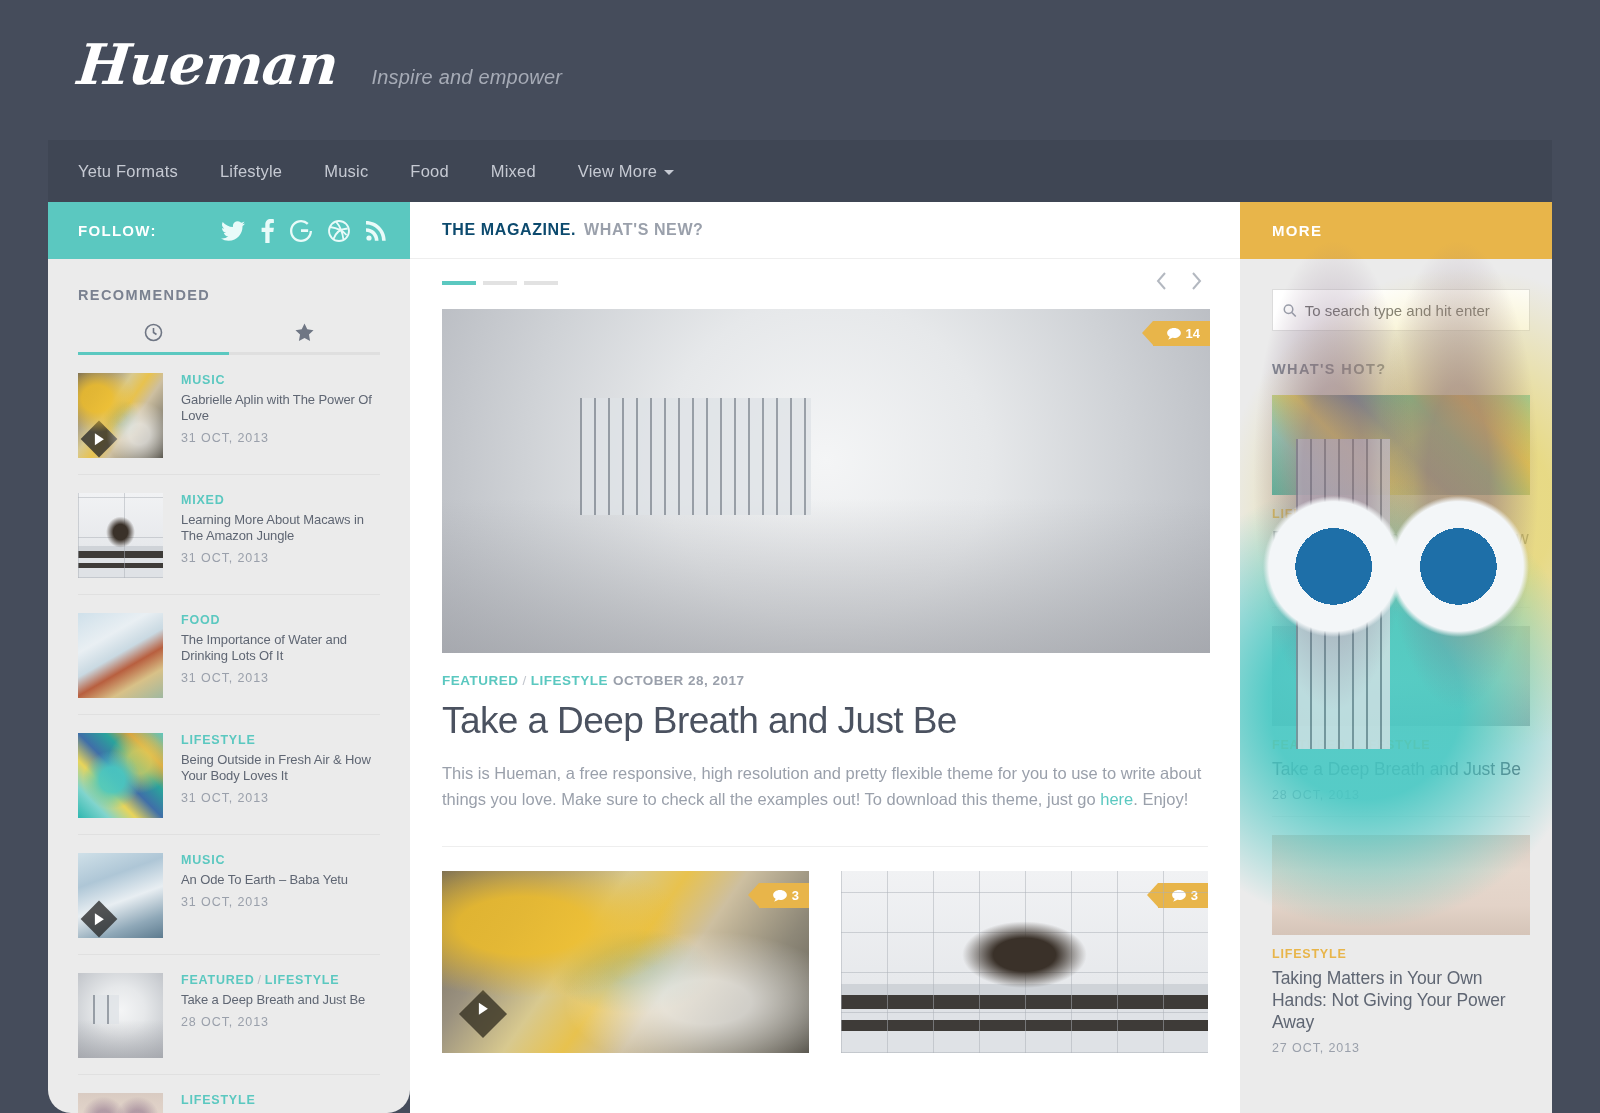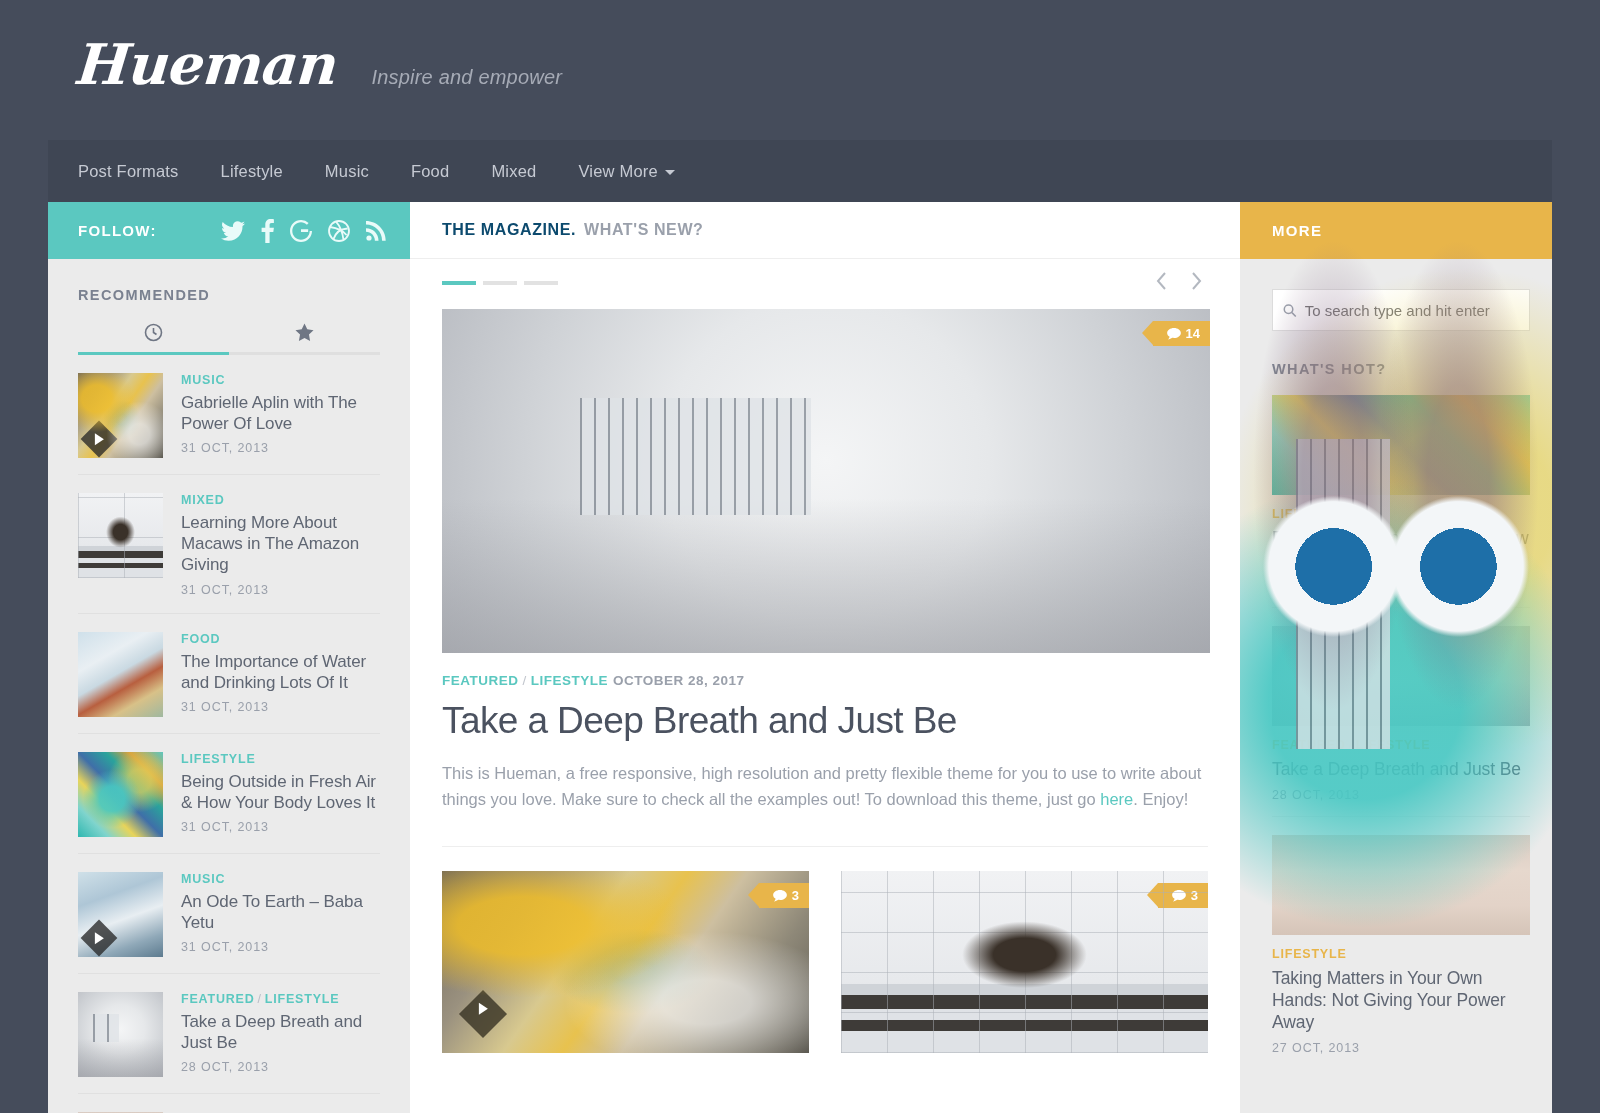--- a/index.html
+++ b/index.html
@@ -49,20 +49,21 @@
     border-top: 5px solid #c6cad3; vertical-align: middle;
   }
 
   
   .body-row { position: absolute; left: 48px; top: 202px; width: 1504px; height: 911px; }
 
   
   .col-left {
     position: absolute; left: 0; top: 0; width: 362px; height: 911px;
     background: #ebebeb;
+    border-radius: 23px;
   }
   .follow-bar {
     height: 57px; background: #5bc8c0; display: flex; align-items: center;
     padding: 0 24px 0 30px; justify-content: space-between;
   }
   .follow-label {
     color: #ffffff; font-size: 15px; font-weight: bold; letter-spacing: 1.3px;
   }
   .social { display: flex; align-items: center; gap: 16px; }
   .social span { color: #e9fbf9; display: inline-flex; }
@@ -101,21 +102,21 @@
   }
   .play-badge::after {
     content: ""; position: absolute; left: 9px; top: 7px;
     border-left: 9px solid #fff; border-top: 6px solid transparent;
     border-bottom: 6px solid transparent; transform: rotate(-45deg);
   }
   .rec-meta { flex: 1; min-width: 0; }
   .cat { font-size: 12.5px; font-weight: bold; letter-spacing: .8px; color: #5bc8c0; }
   .cat .sep { color: #b9bec7; font-weight: normal; margin: 0 3px; }
   .rec-title {
-    font-size: 17px; color: #5f6673; line-height: 1.24; margin-top: 5px;
+    font-size: 13px; color: #5f6673; line-height: 1.24; margin-top: 5px;
     letter-spacing: -.1px;
   }
   .rec-date {
     font-size: 12.5px; color: #9aa0ab; letter-spacing: .9px; margin-top: 7px;
   }
 
   
   .col-center {
     position: absolute; left: 362px; top: 0; width: 830px; height: 911px;
     background: #ffffff;
@@ -275,21 +276,21 @@
 <div class="page">
 
   <div class="header">
     <div class="brand-wrap">
       <div class="logo">Hueman</div>
       <div class="tagline">Inspire and empower</div>
     </div>
   </div>
 
   <div class="nav">
-    <a href="#"><span>Post Formats</span></a>
+    <a href="#"><span>Yetu Formats</span></a>
     <a href="#"><span>Lifestyle</span></a>
     <a href="#"><span>Music</span></a>
     <a href="#"><span>Food</span></a>
     <a href="#"><span>Mixed</span></a>
     <a href="#"><span>View More</span><i class="caret"></i></a>
   </div>
 
   <div class="body-row">
 
     <div class="col-left">
@@ -353,21 +354,21 @@
             <div class="cat">MUSIC</div>
             <div class="rec-title">Gabrielle Aplin with The Power Of Love</div>
             <div class="rec-date">31 OCT, 2013</div>
           </div>
         </div>
 
         <div class="rec-item">
           <div class="thumb img-boards"></div>
           <div class="rec-meta">
             <div class="cat">MIXED</div>
-            <div class="rec-title">Learning More About Macaws in The Amazon Giving</div>
+            <div class="rec-title">Learning More About Macaws in The Amazon Jungle</div>
             <div class="rec-date">31 OCT, 2013</div>
           </div>
         </div>
 
         <div class="rec-item">
           <div class="thumb img-food"></div>
           <div class="rec-meta">
             <div class="cat">FOOD</div>
             <div class="rec-title">The Importance of Water and Drinking Lots Of It</div>
             <div class="rec-date">31 OCT, 2013</div>

